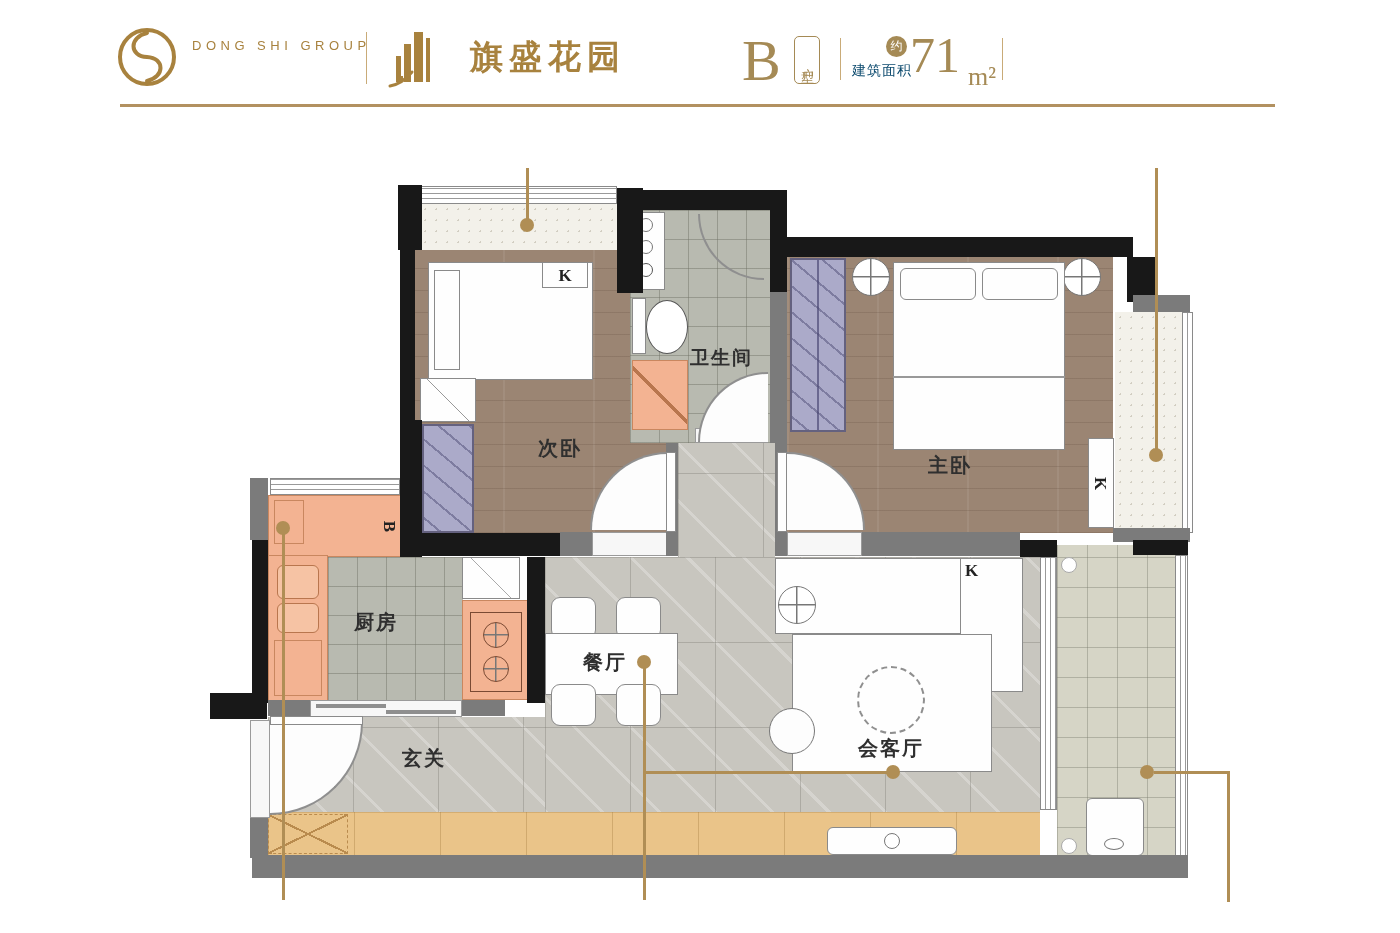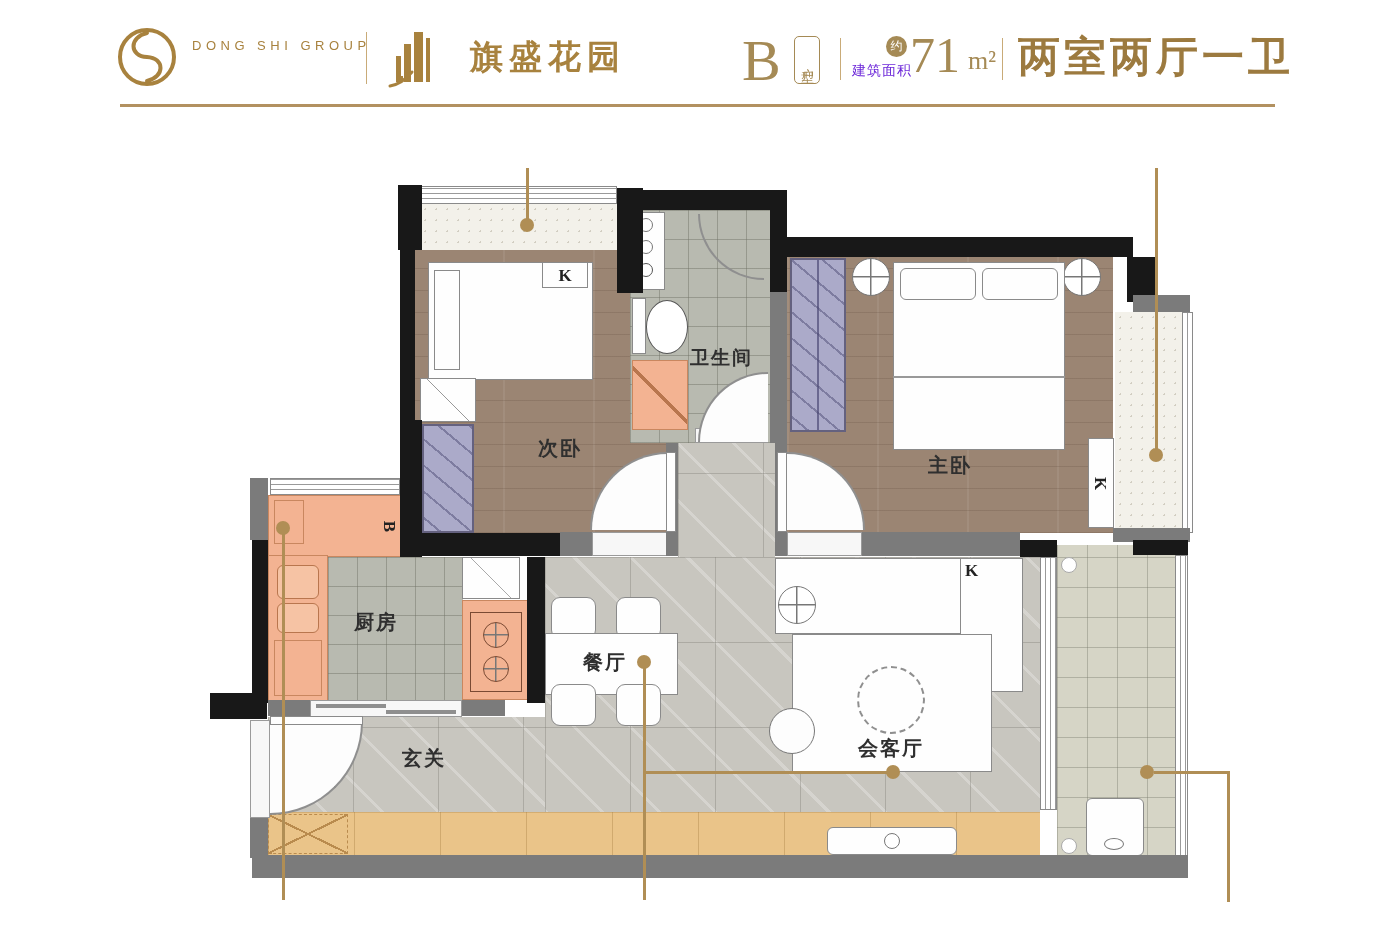--- a/index.html
+++ b/index.html
@@ -9,25 +9,25 @@
 
   
   .brand-cn{font-size:34px;font-weight:700;color:#a8823e;letter-spacing:4px;line-height:1;}
   .brand-en{font-size:13px;color:#a8823e;letter-spacing:4.5px;margin-top:6px;}
   .proj-cn{font-size:33px;font-weight:700;color:#a8823e;letter-spacing:6px;line-height:1;}
   .vdiv{width:1px;background:#c9ab78;}
   .unit-b{font-family:"Liberation Serif","DejaVu Serif",serif;font-size:58px;color:#a58a55;line-height:1;font-weight:400;}
   .unit-type-box{border:1.5px solid #a58a55;border-radius:5px;color:#a58a55;font-size:13px;
                  writing-mode:vertical-rl;text-orientation:upright;letter-spacing:2px;
                  display:flex;align-items:center;justify-content:center;}
-  .area-label{font-size:14px;color:#6d28d9;letter-spacing:1px;}
+  .area-label{font-size:14px;color:#0c4a6e;letter-spacing:1px;}
   .approx-circle{width:21px;height:21px;border-radius:50%;background:#a58a55;color:#fff;
                  font-size:12px;display:flex;align-items:center;justify-content:center;}
   .area-num{font-family:"Liberation Serif","DejaVu Serif",serif;font-size:50px;color:#a58a55;line-height:1;}
-  .area-unit{font-family:"Liberation Serif","DejaVu Serif",serif;font-size:26px;color:#a58a55;line-height:1;}
+  .area-unit{font-family:"Liberation Serif","DejaVu Serif",serif;font-size:26px;color:#a58a55;line-height:1;margin-top:16px;}
   .layout-title{font-family:"Liberation Serif","DejaVu Serif",serif;font-size:42px;font-weight:700;
                 color:#9c7a3f;letter-spacing:4px;line-height:1;}
   .gold-rule{background:#b29160;}
 
   
   .wood{background-color:#9b8573;
     background-image:repeating-linear-gradient(0deg,rgba(80,60,45,.18) 0 1px,transparent 1px 22px),
                      repeating-linear-gradient(90deg,rgba(255,255,255,.07) 0 2px,transparent 2px 90px);}
   .marble{background-color:#c8c6bf;
     background-image:repeating-linear-gradient(0deg,rgba(120,118,110,.35) 0 1px,transparent 1px 85px),
@@ -97,21 +97,20 @@
   <div class="a proj-cn" style="left:446px;top:40px;margin-left:24px;">旗盛花园</div>
 
   <div class="a unit-b" style="left:742px;top:32px;">B</div>
   <div class="a unit-type-box" style="left:794px;top:36px;width:26px;height:48px;">户型</div>
   <div class="a vdiv" style="left:840px;top:38px;height:42px;"></div>
   <div class="a area-label" style="left:852px;top:62px;">建筑面积</div>
   <div class="a approx-circle" style="left:886px;top:36px;">约</div>
   <div class="a area-num" style="left:910px;top:30px;">71</div>
   <div class="a area-unit" style="left:968px;top:48px;">m²</div>
   <div class="a vdiv" style="left:1002px;top:38px;height:42px;"></div>
-  <div class="a layout-title" style="left:1018px;top:36px;">两室两厅一卫</div>
   <div class="a gold-rule" style="left:120px;top:104px;width:1155px;height:3px;"></div>
 
   <div class="a speckle" style="left:420px;top:204px;width:197px;height:60px;"></div>
   <div class="a window-h" style="left:420px;top:186px;width:197px;height:18px;"></div>
   <div class="a wood" style="left:413px;top:250px;width:265px;height:283px;"></div>
   <div class="a tile" style="left:630px;top:210px;width:140px;height:233px;"></div>
   <div class="a marble" style="left:678px;top:443px;width:97px;height:116px;"></div>
   <div class="a wood" style="left:787px;top:257px;width:326px;height:276px;"></div>
   <div class="a speckle" style="left:1115px;top:312px;width:67px;height:221px;"></div>
   <div class="a window-v" style="left:1182px;top:312px;width:11px;height:221px;"></div>

